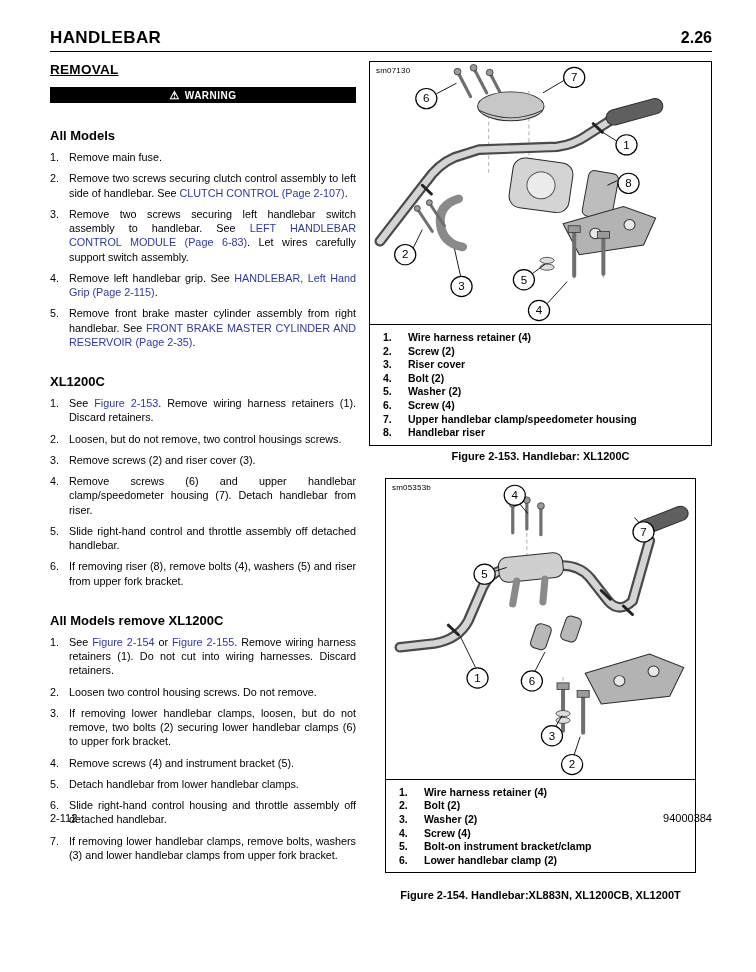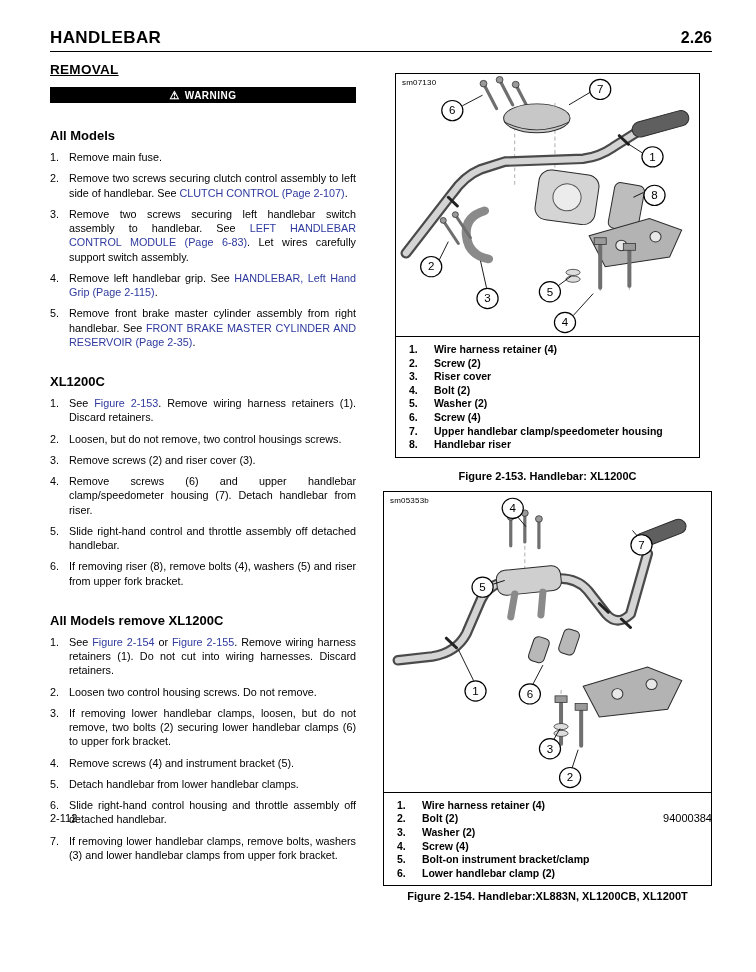--- a/index.html
+++ b/index.html
@@ -2,21 +2,21 @@
 <html style="--link: #2e3a9e;"><head>
 <meta charset="utf-8">
 <style>
   html,body{margin:0;padding:0}
   body{width:756px;height:972px;background:#fff;color:#000;font-family:"Liberation Sans",sans-serif;overflow:hidden}
   .page{position:relative;width:756px;height:850px;padding:28px 44px 0 50px;box-sizing:border-box}
   .page-header{display:flex;justify-content:space-between;align-items:baseline}
   .hdr-title{font-size:17px;font-weight:bold;letter-spacing:.4px}
   .hdr-num{font-size:16px;font-weight:bold}
   .hdr-rule{border-bottom:1.5px solid #000;margin-top:3px;margin-bottom:9px}
-  .columns{display:flex;gap:27px;align-items:flex-start}
+  .columns{display:flex;gap:13px;align-items:flex-start}
   .col-left{width:306px;flex:none}
   .col-right{flex:1;min-width:0}
   .removal{font-size:13.5px;font-weight:bold;text-decoration:underline;margin:1px 0 10px;letter-spacing:.3px}
   .warning{margin:0 0 8px}
   .warning-bar{background:#000;color:#fff;font-size:10px;font-weight:bold;letter-spacing:.5px;display:flex;align-items:center;justify-content:center;gap:5px;padding:2.5px 0}
   .warn-icon::before{content:"\26A0";font-size:11px;line-height:1}
   .warning-body{font-size:11px;font-weight:bold;line-height:1.3;text-align:justify;margin:5px 0 0}
   .sec-title{font-size:13px;font-weight:bold;margin:25px 0 7px}
   .steps{margin:0 0 2px}
   .step{display:flex;font-size:10.8px;line-height:1.32;margin-bottom:7px}
@@ -137,21 +137,21 @@
             <div class="step">
               <span class="step-num">7.</span>
               <span class="step-body">If removing lower handlebar clamps, remove bolts, washers (3) and lower handlebar clamps from upper fork bracket.</span>
             </div>
           </div>
         </div>
     </div>
 
     <div class="col-right">
 
-      <figure class="figbox" style="margin:12px">
+      <figure class="figbox" style="margin:0">
         <div class="figimg">
           <span class="figid">sm07130</span>
           <svg viewBox="0 0 339 272" width="341" height="262" preserveAspectRatio="none">
             <g>
               <path d="M118 34 V118 M158 30 V116" stroke="#b0b0b0" stroke-width="1" stroke-dasharray="4 3" fill="none"></path>
               <path d="M203 172 V228 M232 178 V224" stroke="#b0b0b0" stroke-width="1" stroke-dasharray="4 3" fill="none"></path>
               <path d="M10 186 L56 124 Q68 106 84 99 L108 91 L186 88 Q202 86 216 76 L240 60" stroke="#4a4a4a" stroke-width="11" fill="none" stroke-linecap="round" stroke-linejoin="round"></path>
               <path d="M10 186 L56 124 Q68 106 84 99 L108 91 L186 88 Q202 86 216 76 L240 60" stroke="#d4d4d4" stroke-width="6.5" fill="none" stroke-linecap="round" stroke-linejoin="round"></path>
               <g transform="rotate(-16 262 52)">
                   <rect x="234" y="44" width="58" height="16" rx="8" fill="#5f5f5f" stroke="#2b2b2b"></rect>
@@ -273,21 +273,21 @@
               <span class="legend-label">Upper handlebar clamp/speedometer housing</span>
             </div>
             <div class="legend-row">
               <span class="legend-num">8.</span>
               <span class="legend-label">Handlebar riser</span>
             </div>
           </div>
       </figure>
       <div class="figcaption">Figure 2-153. Handlebar: XL1200C</div>
 
-      <figure class="figbox" style="margin:0">
+      <figure class="figbox" style="margin:16px">
         <div class="figimg">
           <span class="figid">sm05353b</span>
           <svg viewBox="0 0 339 312" width="341" height="300" preserveAspectRatio="none">
             <g>
               <path d="M140 56 V84 M176 206 V234" stroke="#b0b0b0" stroke-width="1" stroke-dasharray="4 3" fill="none"></path>
               <path d="M14 175 L48 171 Q72 167 82 147 L96 113 Q102 98 118 94 L172 90 Q192 89 203 103 L221 127 Q232 140 245 127 L262 64" stroke="#4a4a4a" stroke-width="11" fill="none" stroke-linecap="round" stroke-linejoin="round"></path>
               <path d="M14 175 L48 171 Q72 167 82 147 L96 113 Q102 98 118 94 L172 90 Q192 89 203 103 L221 127 Q232 140 245 127 L262 64" stroke="#d4d4d4" stroke-width="6.5" fill="none" stroke-linecap="round" stroke-linejoin="round"></path>
               <g transform="rotate(-22 274 44)">
                   <rect x="248" y="36" width="54" height="15" rx="7.5" fill="#5f5f5f" stroke="#2b2b2b"></rect>
                 </g>

